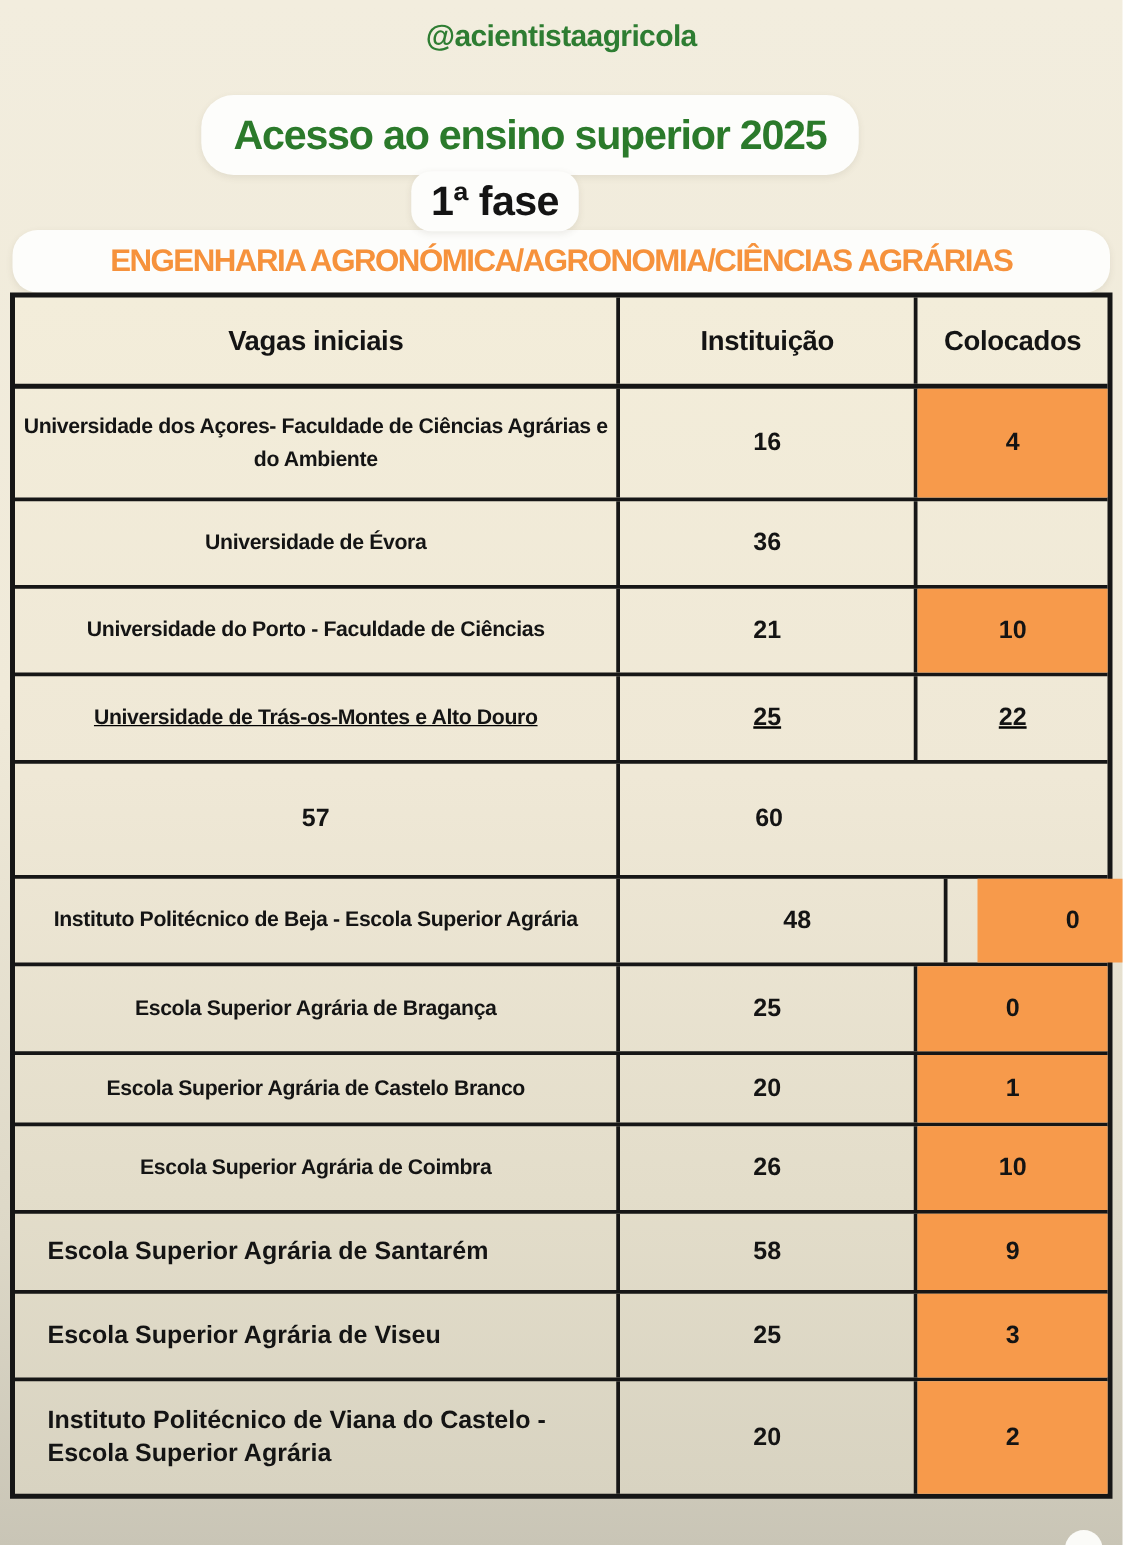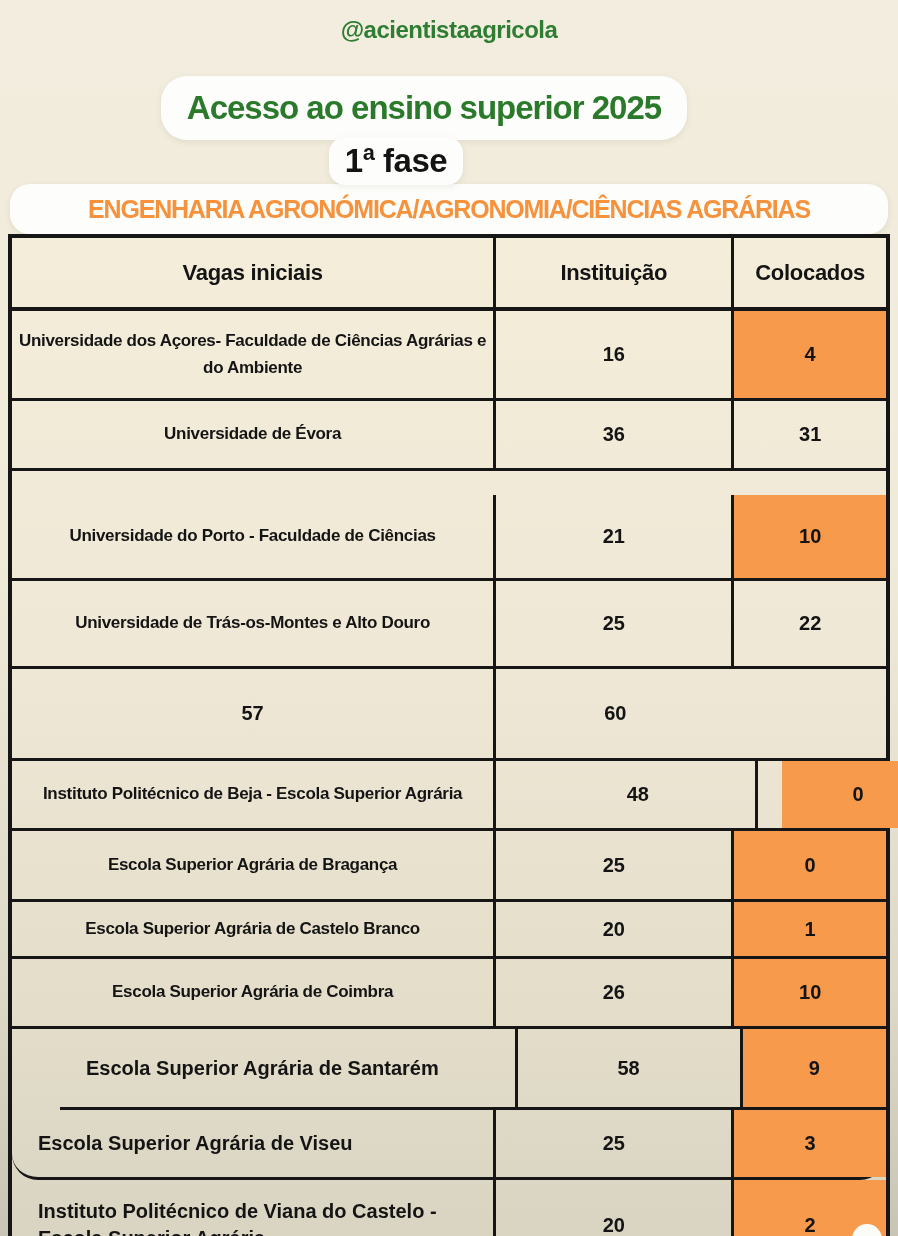--- a/index.html
+++ b/index.html
@@ -45,29 +45,29 @@
   .hcell{
     display:flex;align-items:center;justify-content:center;
     font-size:22px;font-weight:700;color:#141414;letter-spacing:-0.3px;
   }
   .cell{display:flex;align-items:center;justify-content:center;box-sizing:border-box;}
   .c1,.c2{border-right:3px solid #161616;}
   .trow{box-sizing:border-box;border-bottom:3px solid #161616;}
   .trow:last-child{border-bottom:none;}
   .trow:nth-child(1){height:90px;}
   .trow:nth-child(2){height:70px;}
-  .trow:nth-child(3){height:86px;margin-top:24px;}
-  .trow:nth-child(4){height:88px;}
+  .trow:nth-child(3){height:70px;}
+  .trow:nth-child(4){height:70px;text-decoration:underline;}
   .trow:nth-child(5){height:92px;}
   .trow:nth-child(6){height:70px;gap:24px;}
   .trow:nth-child(7){height:71px;}
   .trow:nth-child(8){height:57px;}
   .trow:nth-child(9){height:70px;}
-  .trow:nth-child(10){height:81px;margin-left:48px;}
-  .trow:nth-child(11){height:70px;border-radius:26px;}
+  .trow:nth-child(10){height:64px;}
+  .trow:nth-child(11){height:70px;}
   .trow:nth-child(12){height:90px;}
   .inst{
     font-size:17px;font-weight:700;color:#141414;letter-spacing:-0.3px;
     text-align:center;max-width:462px;line-height:1.55;
   }
   .trow:nth-child(1) .inst{max-width:470px;}
   .trow:nth-child(5) .inst{max-width:420px;}
   .trow.left .c1{justify-content:flex-start;padding-left:26px;}
   .trow.left .inst{
     text-align:left;font-size:20px;letter-spacing:0;max-width:450px;line-height:1.35;
@@ -116,23 +116,20 @@
       <span class="num coloc">4</span>
     </div>
   </div>
         <div class="trow">
     <div class="cell c1">
       <span class="inst">Universidade de Évora</span>
     </div>
     <div class="cell c2">
       <span class="num vagas">36</span>
     </div>
-    <div class="cell c3">
-      <span class="num coloc">31</span>
-    </div>
   </div>
         <div class="trow">
     <div class="cell c1">
       <span class="inst">Universidade do Porto - Faculdade de Ciências</span>
     </div>
     <div class="cell c2">
       <span class="num vagas">21</span>
     </div>
     <div class="cell c3 hl">
       <span class="num coloc">10</span>

